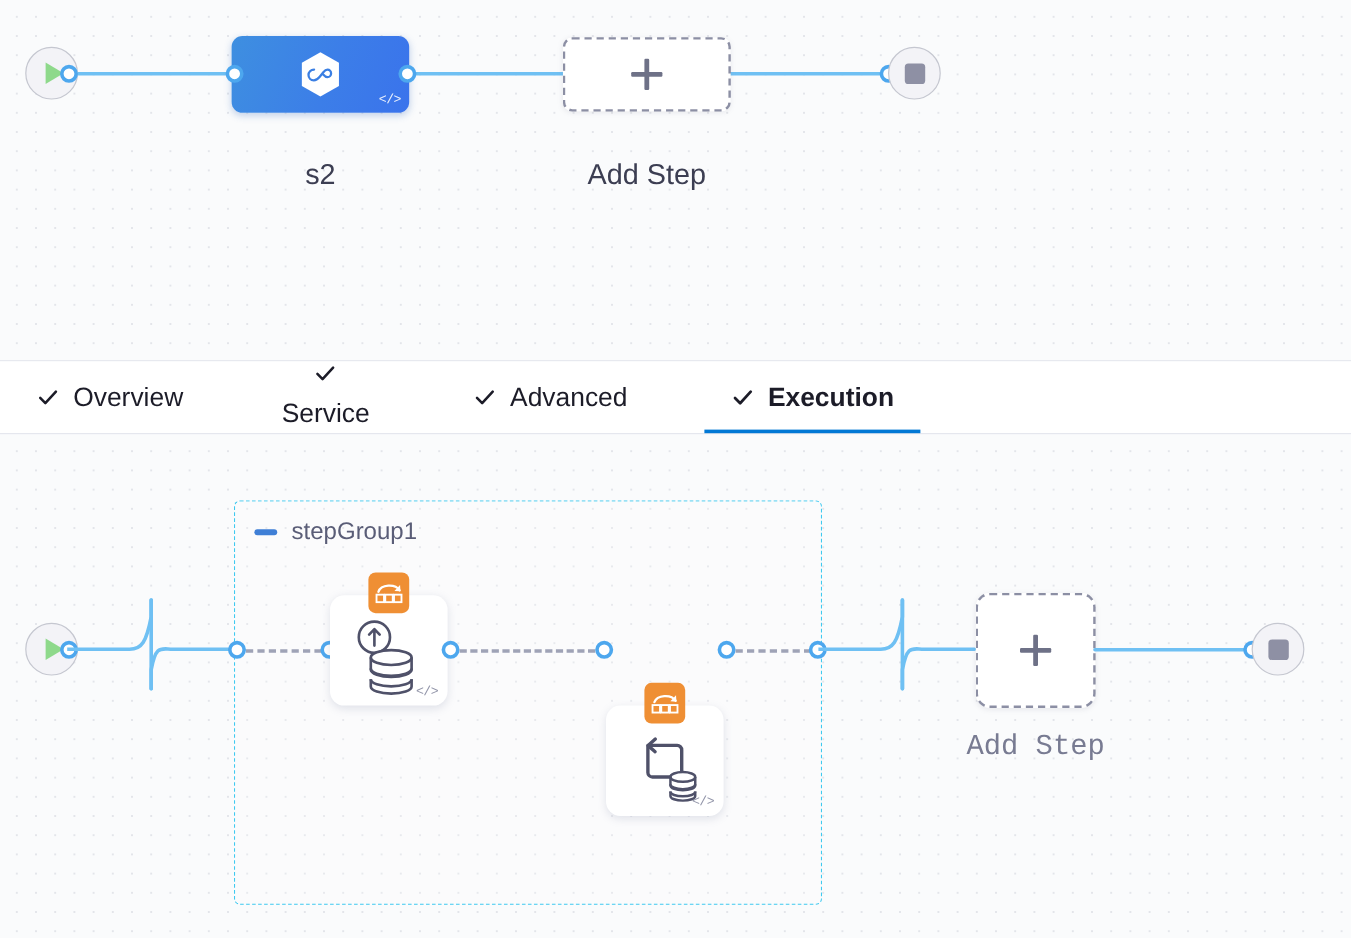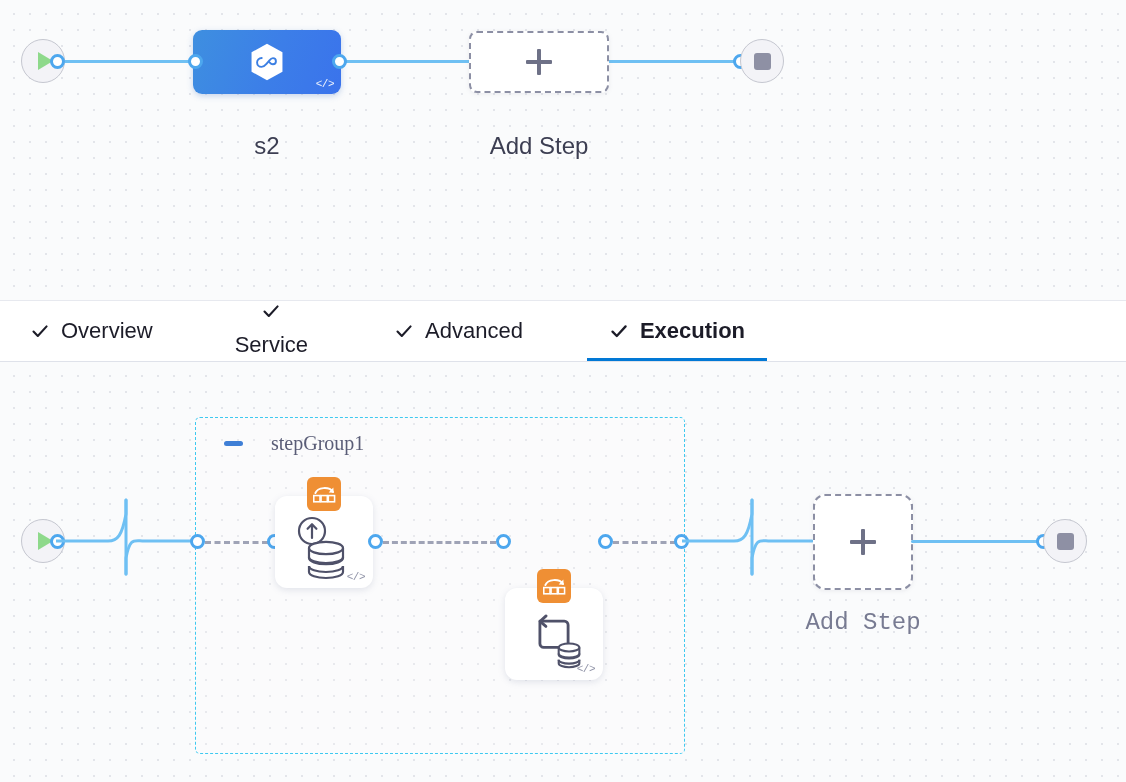--- a/index.html
+++ b/index.html
@@ -118,22 +118,22 @@
   .node-label.dim { color: #787b92; font-family: Liberation Mono, monospace; }
   .node-label.stage { color: #3c3e52; }
 
   
   #step-group-box {
     border: 1.6px dashed #3ec9f0;
     border-radius: 5px;
     background: rgba(255,255,255,0.18);
   }
   #step-group-header {
-    position: absolute; left: 224px; top: 432px;
-    display: flex; align-items: center; gap: 28px; font-family: Liberation Serif, serif;
+    position: absolute; left: 212px; top: 432px;
+    display: flex; align-items: center; gap: 12px;
   }
   .minus-icon { width: 19px; height: 5px; border-radius: 3px; background: #3f7fd6; }
   #step-group-title { font-size: 20px; color: #5a5d77; }
 
   
   .step-node {
     width: 98px; height: 92px; border-radius: 12px;
     background: #ffffff;
     box-shadow: 0 2px 7px rgba(120,128,160,0.20);
     position: relative;

